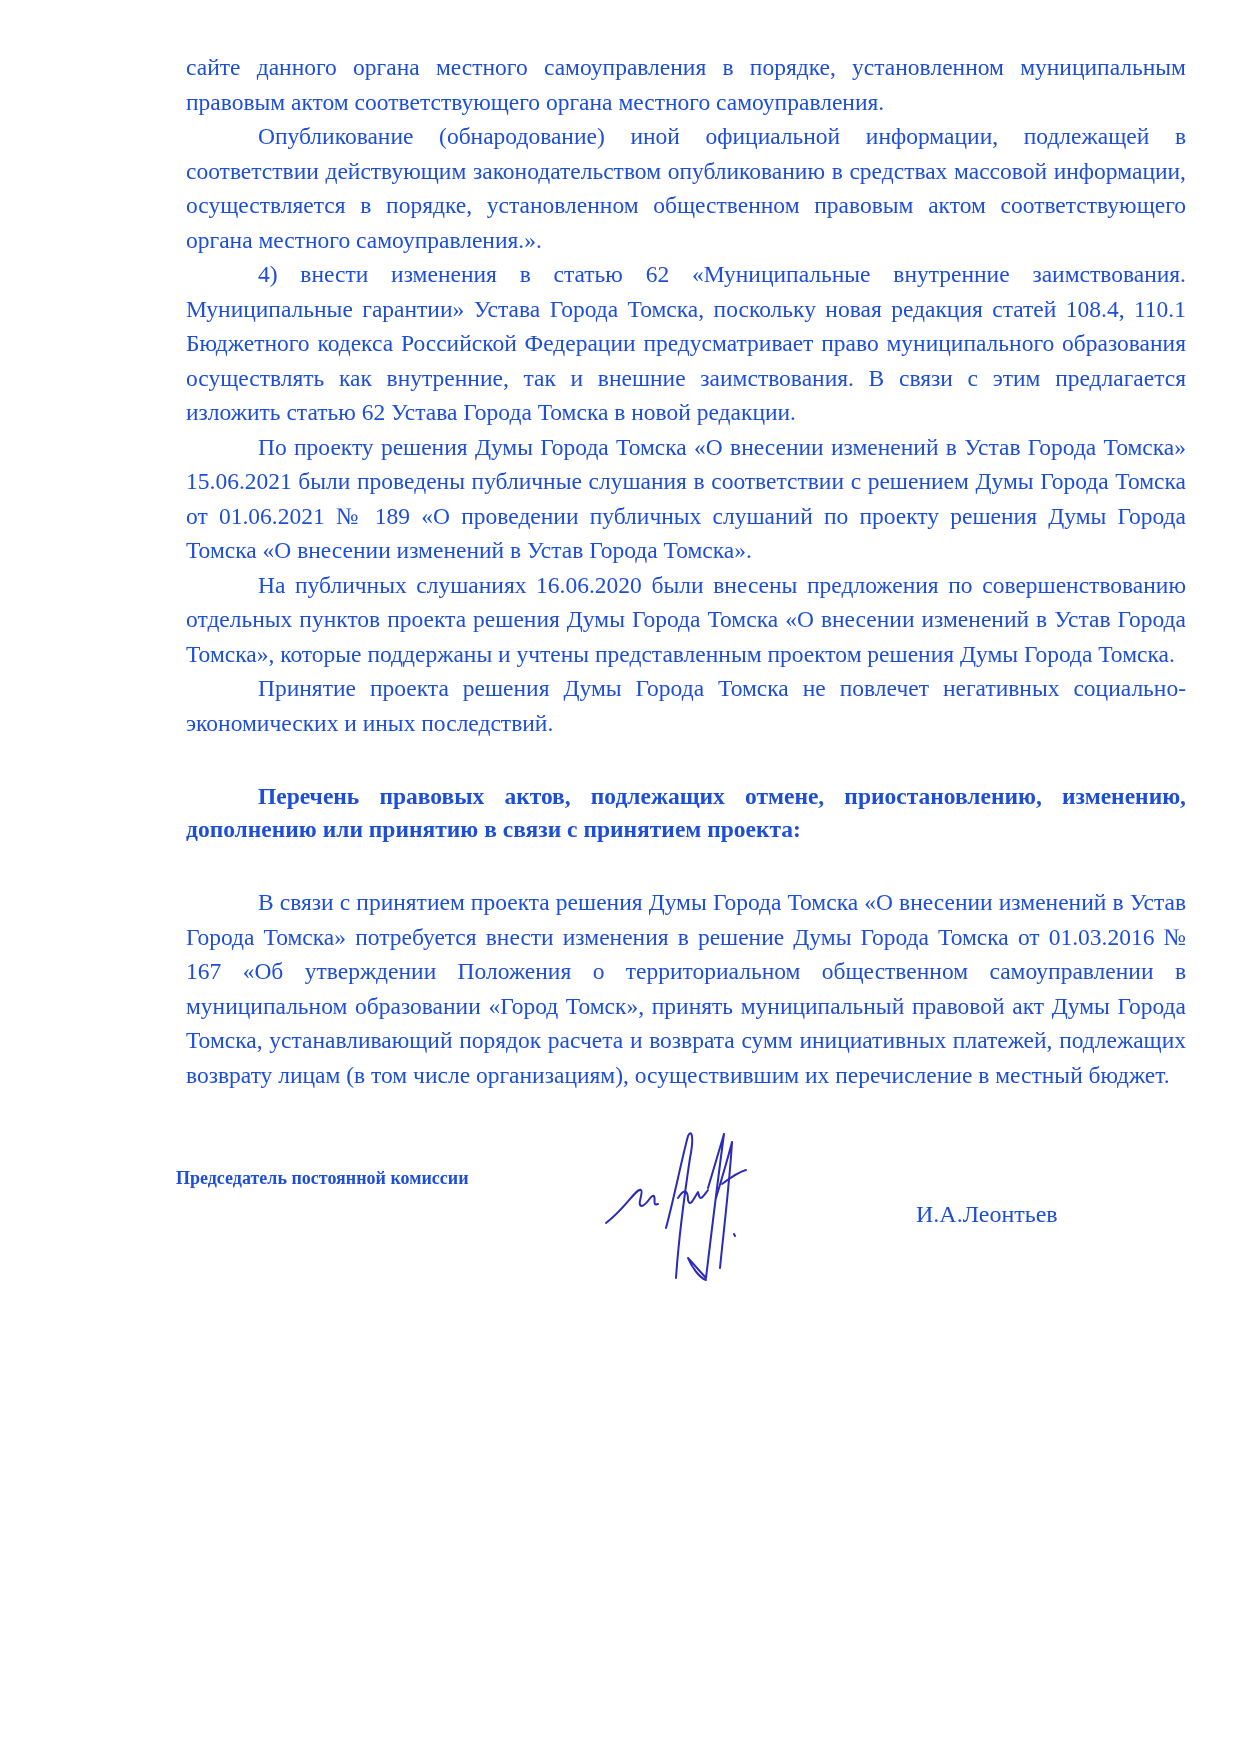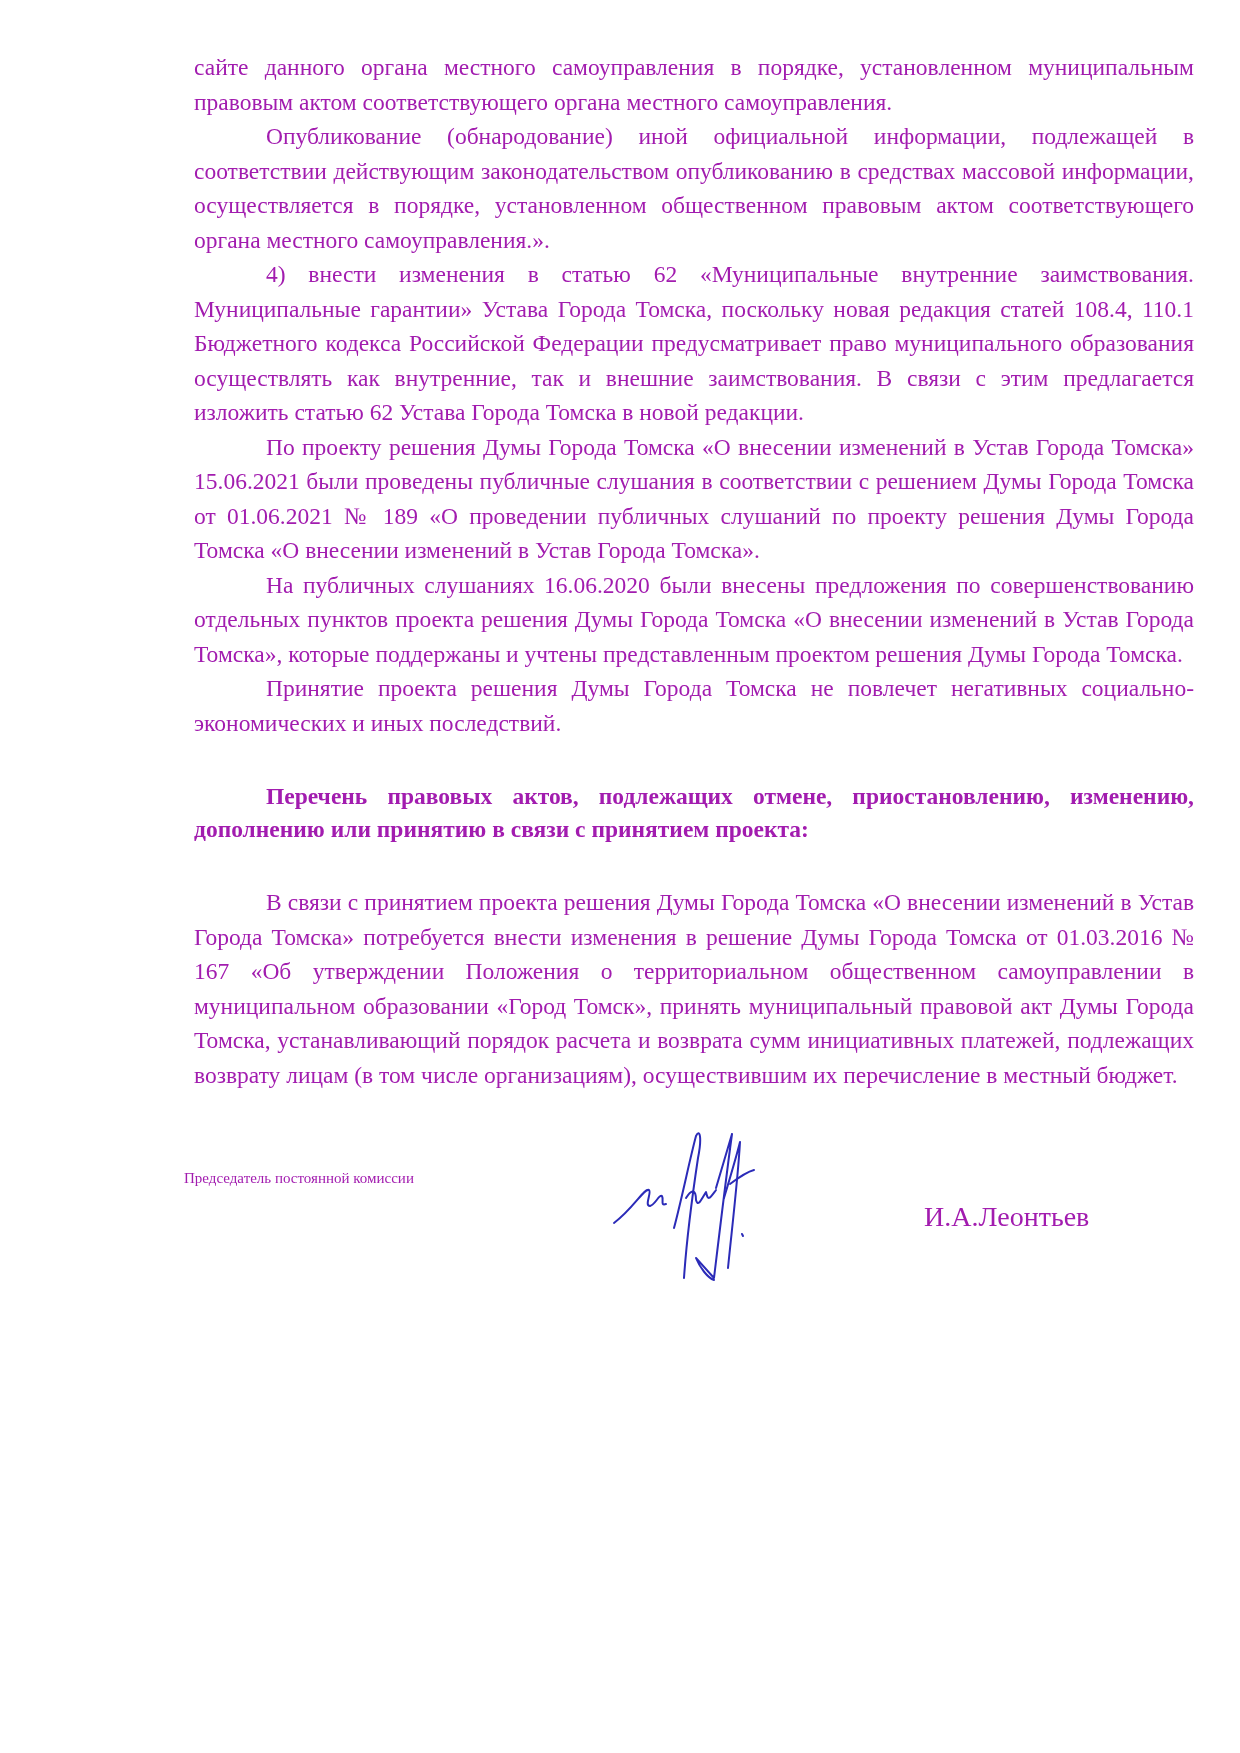--- a/index.html
+++ b/index.html
@@ -1,34 +1,34 @@
 <!DOCTYPE html>
 <html><head>
   <meta charset="utf-8">
   <style>
     html, body { margin: 0; padding: 0; background: #ffffff; }
     body { width: 1240px; height: 1753px; position: relative; overflow: hidden; }
     .page {
-      position: absolute; left: 8px; top: 0; width: 1104px; height: 1753px;
-      background: #ffffff; color: #a21caf;
+      position: absolute; left: 0; top: 0; width: 1104px; height: 1753px;
+      background: #ffffff; color: #1d4ed8;
       font-family: "Liberation Serif", "DejaVu Serif", serif;
       font-size: 23.5px;
     }
     .body-text { position: absolute; left: 186px; width: 1000px; top: 50px; }
     p { margin: 0; line-height: 34.5px; text-align: justify; text-align-last: left; }
     p.indent { text-indent: 72px; }
     .heading {
       font-weight: bold; margin-top: 40px; line-height: 33px; text-indent: 72px;
       text-align: justify; text-align-last: left;
     }
     .gap { height: 39px; }
     .sign-block { position: absolute; left: 176px; top: 1163px; width: 1000px; height: 150px; }
-    .sign-title { position: absolute; left: 0; top: 0; line-height: 31px; font-size: 15px; }
+    .sign-title { position: absolute; left: 0; top: 0; line-height: 31px; font-size: 18px; font-weight: bold; }
     .sign-title div { white-space: nowrap; }
-    .sign-name { position: absolute; left: 740px; top: 38px; font-size: 28px; white-space: nowrap; }
+    .sign-name { position: absolute; left: 740px; top: 38px; font-size: 24px; white-space: nowrap; }
     .signature { position: absolute; left: 420px; top: -35px; width: 260px; height: 200px; }
     .signature path { fill: none; stroke: #2b2bb8; stroke-width: 2; stroke-linecap: round; stroke-linejoin: round; }
   </style>
 </head>
 <body>
 
 <div class="page">
   <div class="body-text">
     <p>сайте данного органа местного самоуправления в порядке, установленном муниципальным правовым актом соответствующего органа местного самоуправления.</p>
     <p class="indent">Опубликование (обнародование) иной официальной информации, подлежащей в соответствии действующим законодательством опубликованию в средствах массовой информации, осуществляется в порядке, установленном общественном правовым актом соответствующего органа местного самоуправления.».</p>

